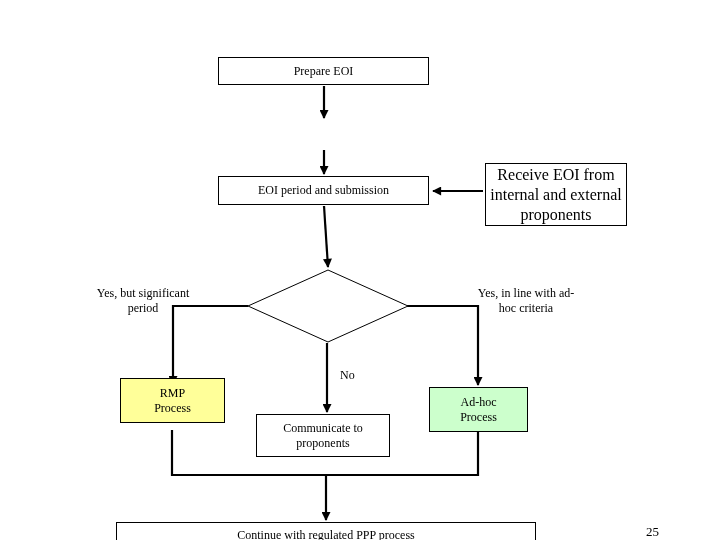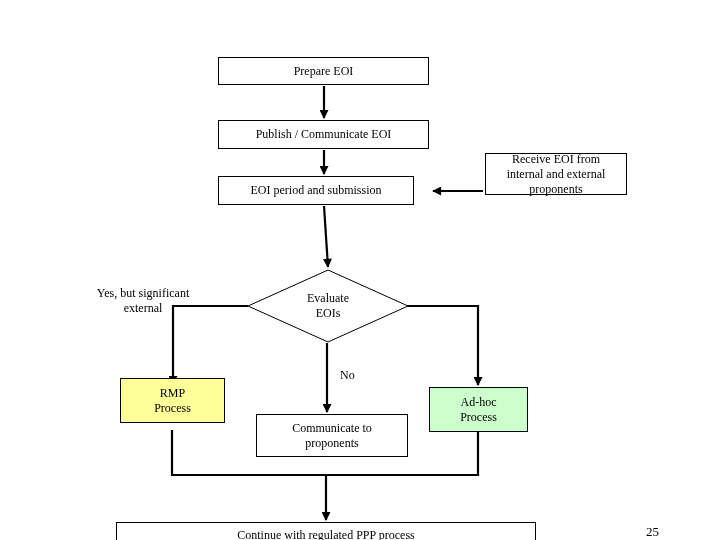--- a/index.html
+++ b/index.html
@@ -40,24 +40,24 @@
     display: flex;
     align-items: center;
     justify-content: center;
     text-align: center;
     font-size: 12px;
     line-height: 1.25;
     white-space: pre-line;
   }
   #n-prepare     { left:218px; top:25px;  width:211px; height:28px; }
   #n-publish     { left:218px; top:88px;  width:211px; height:29px; }
-  #n-eoi-period  { left:218px; top:144px; width:196px; height:29px; }
-  #n-receive     { left:485px; top:121px; width:142px; height:42px; font-size:12px; }
+  #n-eoi-period  { left:218px; top:144px; width:211px; height:29px; }
+  #n-receive     { left:485px; top:131px; width:142px; height:63px; font-size:16px; }
   #n-rmp         { left:120px; top:346px; width:105px; height:45px; }
-  #n-communicate { left:256px; top:382px; width:152px; height:43px; }
+  #n-communicate { left:256px; top:382px; width:134px; height:43px; }
   #n-adhoc       { left:429px; top:355px; width:99px;  height:45px; }
   #n-continue    { left:116px; top:490px; width:420px; height:27px; }
   .floating-label {
     position: absolute;
     font-size: 12px;
     line-height: 1.25;
     text-align: center;
     white-space: pre-line;
   }
   #lbl-evaluate  { left:268px; top:259px; width:120px; }
@@ -97,40 +97,37 @@
     <line x1="171" y1="443" x2="479" y2="443"></line>
     <line x1="326" y1="443" x2="326" y2="488" marker-end="url(#ah)"></line>
 
     <polygon class="diamond" points="328,238 408,274 328,310 248,274"></polygon>
   </svg>
 
   <div class="node" id="n-prepare">
     <span>Prepare EOI</span>
   </div>
 
-  <div class="node" id="n-publish">
-    <span>Publish / Communicate EOI</span>
-  </div>
 
   <div class="node" id="n-eoi-period">
     <span>EOI period and submission</span>
   </div>
 
   <div class="node" id="n-receive">
     <span>Receive EOI from
 internal and external
 proponents</span>
   </div>
 
-  <div class="floating-label" id="lbl-evaluate">Evaluate
-EOIs</div>
 
   <div class="floating-label" id="lbl-yes-left">Yes, but significant
-external</div>
+period</div>
 
+  <div class="floating-label" id="lbl-yes-right">Yes, in line with ad-
+hoc criteria</div>
 
   <div class="floating-label" id="lbl-no">No</div>
 
   <div class="node" id="n-rmp" style="background: rgb(255, 255, 153);">
     <span>RMP
 Process</span>
   </div>
 
   <div class="node" id="n-communicate">
     <span>Communicate to

